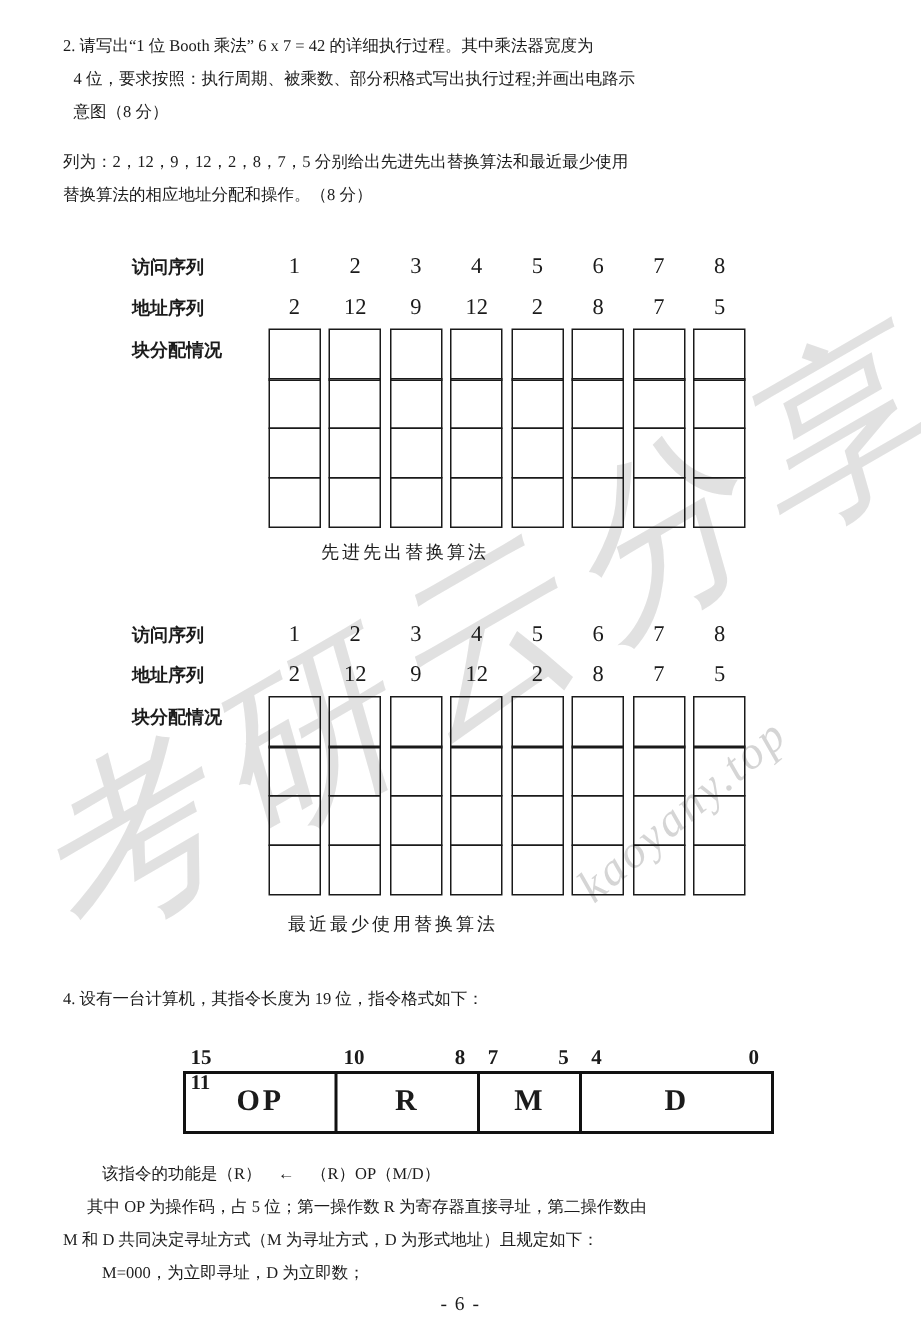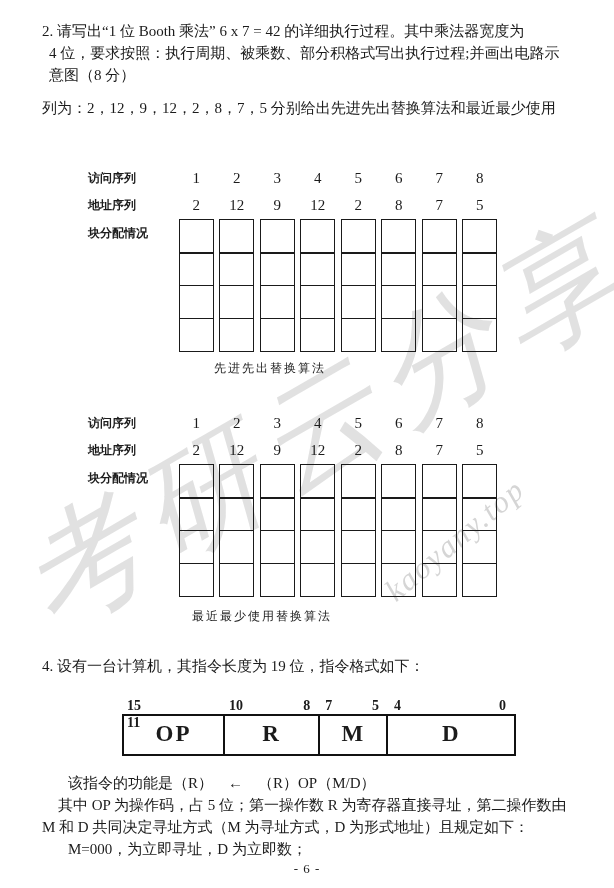--- a/index.html
+++ b/index.html
@@ -6,21 +6,21 @@
   .page{position:relative;width:614px;height:888px;background:#fff;overflow:hidden;
         font-family:"Liberation Serif","DejaVu Serif",serif;color:#1b1b1b;}
   
   .watermark-cn{position:absolute;left:-75px;top:350px;width:800px;height:150px;line-height:150px;
         text-align:center;transform:rotate(-30deg);font-size:122px;letter-spacing:14px;
         color:rgba(184,184,184,0.42);font-style:italic;white-space:nowrap;z-index:0;}
   .watermark-site{position:absolute;left:305px;top:515px;width:300px;height:50px;line-height:50px;
         text-align:center;transform:rotate(-40deg);font-size:31px;letter-spacing:2px;
         color:rgba(178,178,178,0.55);font-style:italic;z-index:0;}
   
-  .text-block{position:absolute;font-size:15px;line-height:22px;z-index:1;width:548px;}
+  .text-block{position:absolute;font-size:11px;line-height:22px;z-index:1;width:548px;}
   .q2{top:20px;left:42px;}
   .q3{top:97px;left:42px;}
   .q4{top:655px;left:42px;}
   .tline.ind{padding-left:7px;}
   
   .cache-table{position:absolute;left:88px;width:414px;z-index:1;}
   .t1{top:165px;}
   .t2{top:410px;}
   .trow{display:flex;height:27px;line-height:27px;font-size:15px;}
   .rlabel{width:88px;font-weight:bold;font-size:12px;white-space:nowrap;}
@@ -32,21 +32,21 @@
   .gcell{display:block;height:32.5px;border:1.6px solid #1a1a1a;margin-top:-1.6px;background:transparent;}
   .gcell:first-child{margin-top:0;}
   .caption{position:absolute;font-size:12px;letter-spacing:2px;z-index:1;white-space:nowrap;}
   .cap1{top:360px;left:214px;}
   .cap2{top:608px;left:192px;}
   
   .inst{position:absolute;left:122px;top:697px;width:394px;z-index:1;}
   .bitrow{display:flex;height:17px;line-height:17px;font-weight:bold;font-size:14px;}
   .bitseg{display:inline-flex;justify-content:space-between;padding:0 10px 0 5px;box-sizing:border-box;flex:none;}
   .boxrow{display:flex;height:38px;border:2px solid #111;box-sizing:content-box;}
-  .fcell{display:block;line-height:36px;text-align:center;font-weight:bold;font-size:23px;
+  .fcell{display:block;line-height:36px;text-align:center;font-weight:bold;font-size:20px;
          letter-spacing:2px;border-right:2px solid #111;box-sizing:border-box;flex:none;font-family:Liberation Serif, serif;}
   .fcell:last-child{border-right:none;}
   
   .expl{top:772px;left:42px;}
   .expl .ind1{padding-left:26px;}
   .expl .ind2{padding-left:16px;}
   .pagenum{position:absolute;top:861px;left:0;width:100%;text-align:center;font-size:13px;
         letter-spacing:1px;z-index:1;}
 </style>
 </head>
@@ -58,20 +58,21 @@
   <div class="watermark-site">kaoyany.top</div>
 
   <div class="text-block q2">
     <div class="tline">2. 请写出“1 位 Booth 乘法” 6 x 7 = 42 的详细执行过程。其中乘法器宽度为</div>
     <div class="tline ind">4 位，要求按照：执行周期、被乘数、部分积格式写出执行过程;并画出电路示</div>
     <div class="tline ind">意图（8 分）</div>
   </div>
 
   <div class="text-block q3">
     <div class="tline">列为：2，12，9，12，2，8，7，5 分别给出先进先出替换算法和最近最少使用</div>
+    <div class="tline">替换算法的相应地址分配和操作。（8 分）</div>
   </div>
 
   <div class="cache-table t1">
     <div class="trow">
       <span class="rlabel">访问序列</span>
       <span class="nums">
           <span class="slot">1</span>
           <span class="slot">2</span>
           <span class="slot">3</span>
           <span class="slot">4</span>

